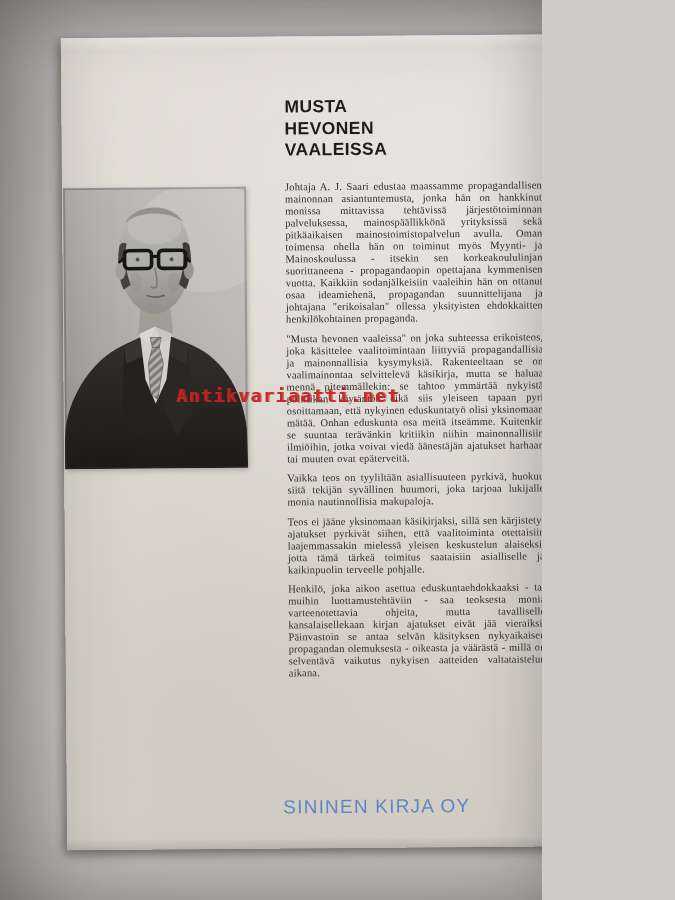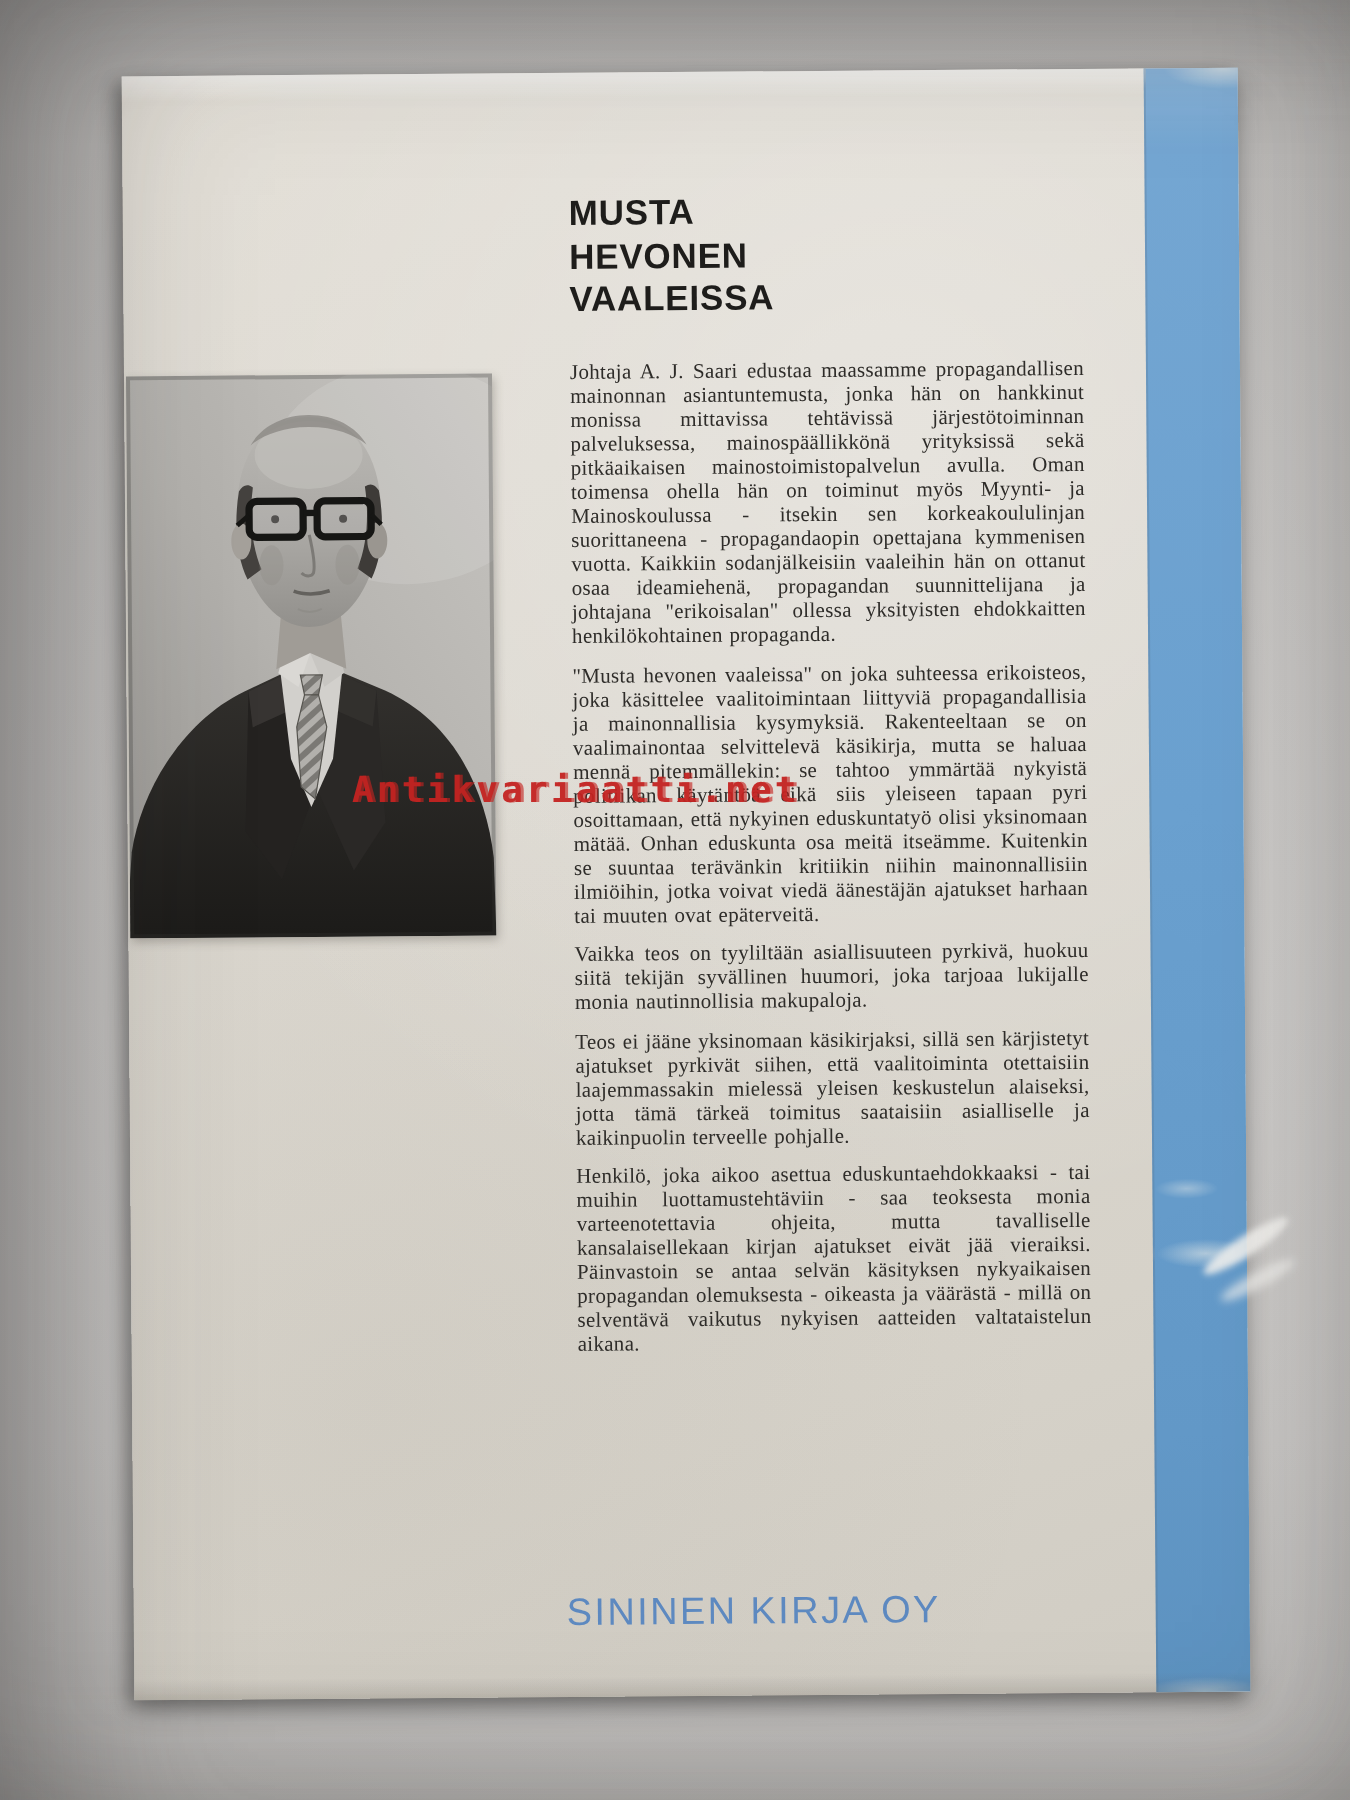--- a/index.html
+++ b/index.html
@@ -2,21 +2,21 @@
 <html style="--cover: #dcd8d0; --spine-stripe: #6aa0cf; --title-text: #1e1d1b; --body-text: #2e2c29; --publisher-text: #5d89c0; --watermark: #c42321;"><head>
 <meta charset="utf-8">
 <style>
   html,body{margin:0;padding:0;}
   body{
     width:675px;height:900px;overflow:hidden;
     font-family:"Liberation Sans",sans-serif;
     background:#cfcdcb;
   }
   .scene{
-    position:relative;width:675px;height:900px;overflow:hidden;
+    position:relative;width:542px;height:900px;overflow:hidden;
     background:
       radial-gradient(ellipse 120% 90% at 58% 48%, rgba(255,255,255,0.10), rgba(55,53,51,0.22) 100%),
       linear-gradient(180deg,#b9b7b5 0%,#cbc9c7 8%,#d3d1cf 55%,#d6d4d2 80%,#cccac8 100%);
   }
   .vignette{
     position:absolute;inset:0;pointer-events:none;z-index:6;
     box-shadow:
       inset 70px 30px 90px -40px rgba(45,43,41,0.38),
       inset -30px -40px 90px -50px rgba(45,43,41,0.30),
       inset 0 0 60px rgba(60,58,56,0.12);

